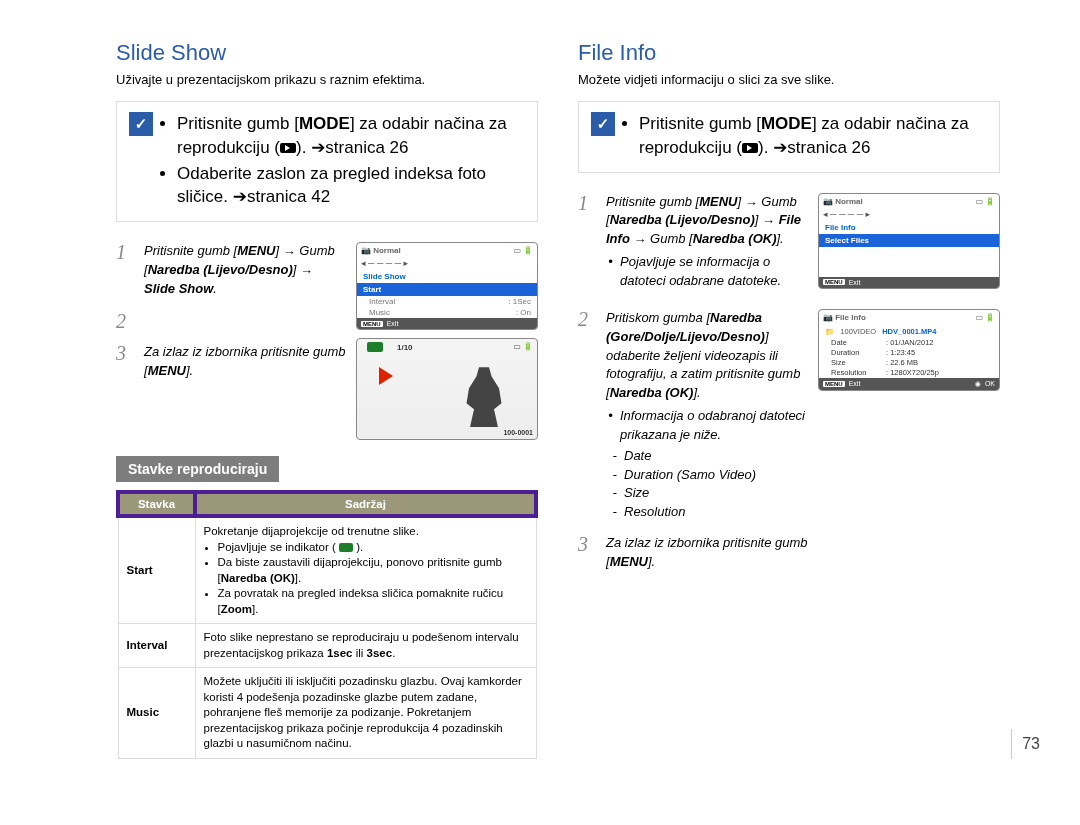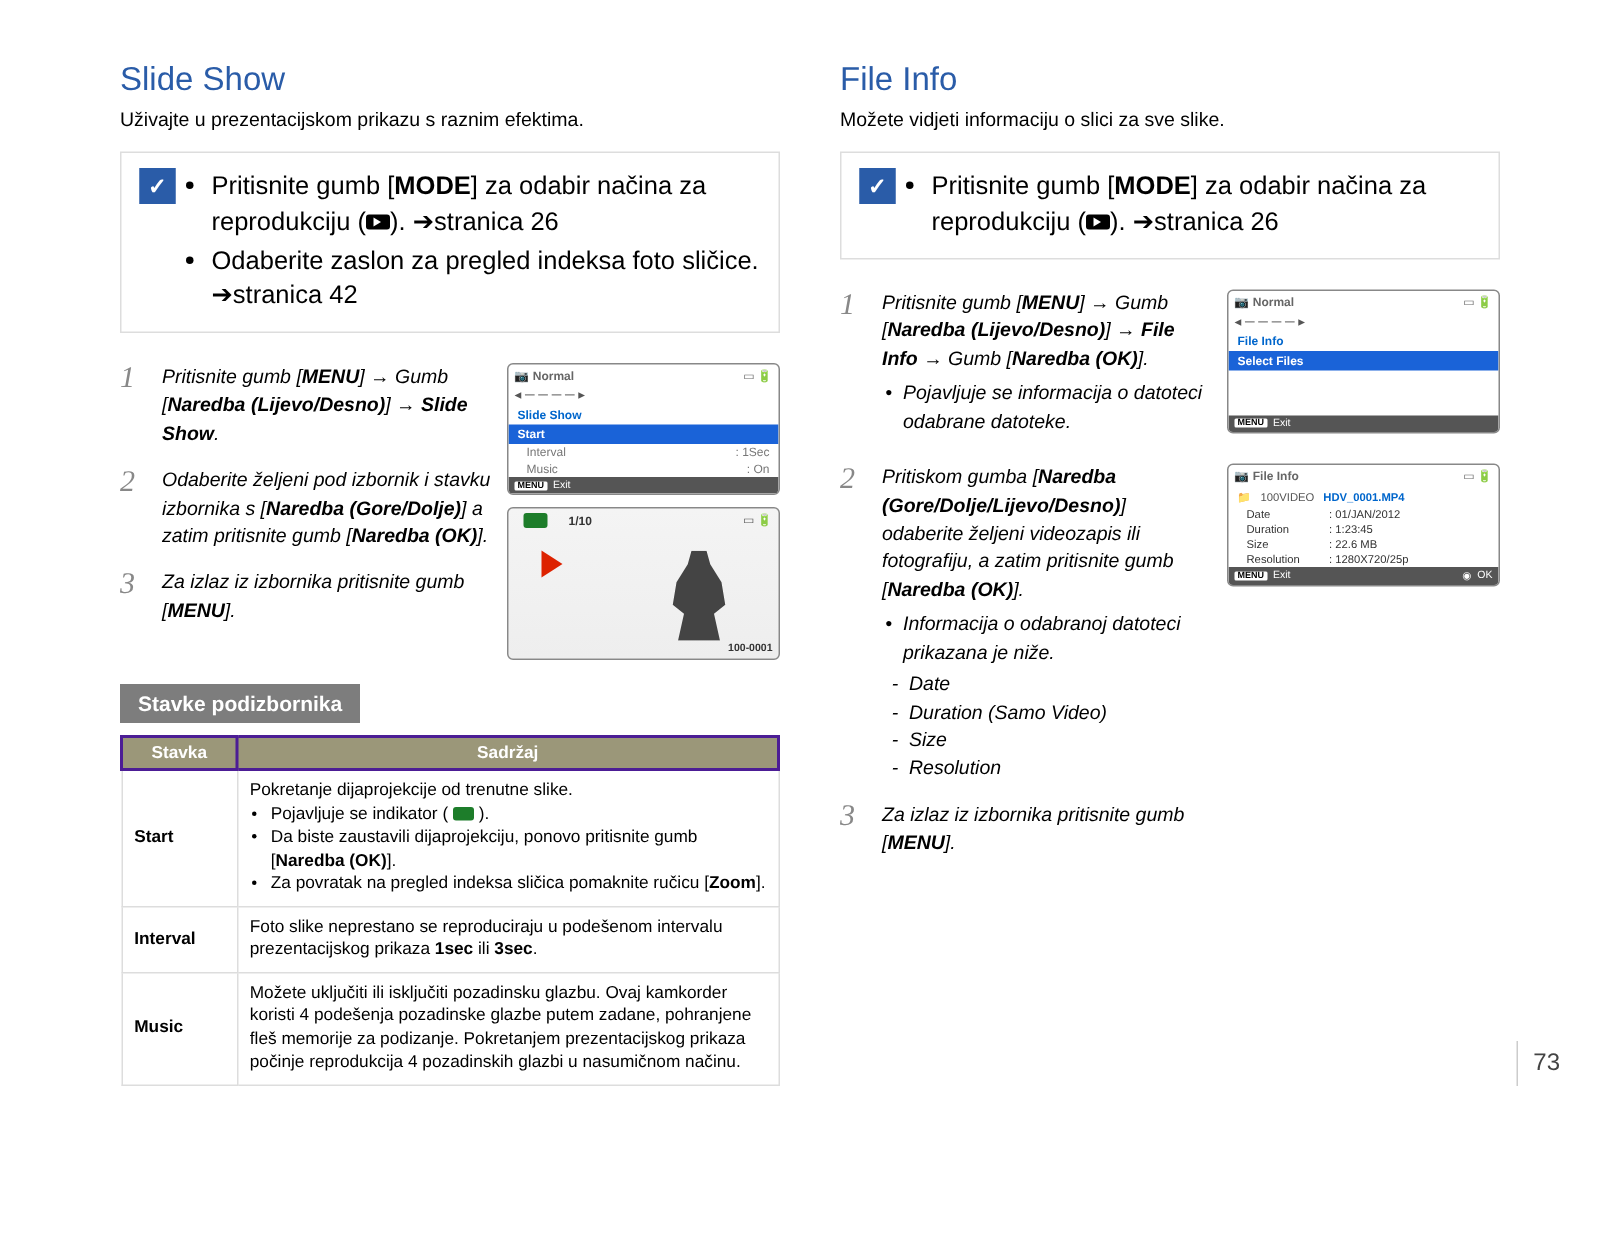--- a/index.html
+++ b/index.html
@@ -23,20 +23,21 @@
     border-bottom: 1px solid #ccc;
     padding-bottom: 4px;
     margin-bottom: 16px;
     font-size: 22px;
     color: #777;
     font-weight: 300;
   }
   .columns {
     display: flex;
     gap: 40px;
+    margin-left: 36px;
   }
   .col {
     flex: 1;
     min-width: 0;
   }
   .section-title {
     font-size: 22px;
     color: #2a5ca8;
     font-weight: 400;
     margin: 0 0 6px 0;
@@ -159,21 +160,21 @@
   .sub-head {
     display:inline-block;
     background:#7d7d7d;
     color:#fff;
     padding:5px 12px;
     font-size:14px;
     font-weight:bold;
     margin: 16px 0 8px 0;
   }
   table.items { border-collapse: collapse; width:100%; font-size:11.5px;}
-  table.items th { background:#9b9779; color:#fff; font-weight:bold; padding:4px 6px; text-align:center; border:2px solid #4c1d95;}
+  table.items th { background:#9b9779; color:#fff; font-weight:bold; padding:4px 6px; text-align:center; border:4px solid #4c1d95;}
   table.items td { border:1px solid #ddd; padding:6px 8px; vertical-align:top; line-height:1.35;}
   table.items td.key { font-weight:bold; width:60px; vertical-align:middle;}
   table.items td ul { margin:0; padding-left:14px;}
   .slide-ind { display:inline-block; width:14px; height:9px; background:#1d7d2a; border-radius:2px; vertical-align:middle;}
   .page-num {
     position: absolute;
     right: 0;
     bottom: 20px;
     font-size: 16px;
     color:#444;
@@ -212,23 +213,20 @@
       <div class="flex-row-top">
         <div style="flex:1;">
           <div class="step-row">
             <div class="step-num">1</div>
             <div class="step-text">
               <span>Pritisnite gumb [</span><span class="bold">MENU</span><span>] → Gumb [</span><span class="bold">Naredba (Lijevo/Desno)</span><span>] → </span><span class="bold">Slide Show</span><span>.</span>
             </div>
           </div>
           <div class="step-row">
             <div class="step-num">2</div>
-            <div class="step-text">
-              <span>Odaberite željeni pod izbornik i stavku izbornika s [</span><span class="bold">Naredba (Gore/Dolje)</span><span>] a zatim pritisnite gumb [</span><span class="bold">Naredba (OK)</span><span>].</span>
-            </div>
           </div>
           <div class="step-row">
             <div class="step-num">3</div>
             <div class="step-text">
               <span>Za izlaz iz izbornika pritisnite gumb [</span><span class="bold">MENU</span><span>].</span>
             </div>
           </div>
         </div>
 
         <div>
@@ -259,21 +257,21 @@
             <span class="play-badge"></span>
             <span class="counter">1/10</span>
             <span class="corner">▭ 🔋</span>
             <span class="red-play"></span>
             <div class="silhouette"></div>
             <span class="fileno">100-0001</span>
           </div>
         </div>
       </div>
 
-      <div class="sub-head">Stavke podizbornika</div>
+      <div class="sub-head">Stavke reproduciraju</div>
 
       <table class="items">
         <tbody>
             <tr>
           <th>Stavka</th>
           <th>Sadržaj</th>
         </tr>
         <tr>
           <td class="key">Start</td>
           <td>

